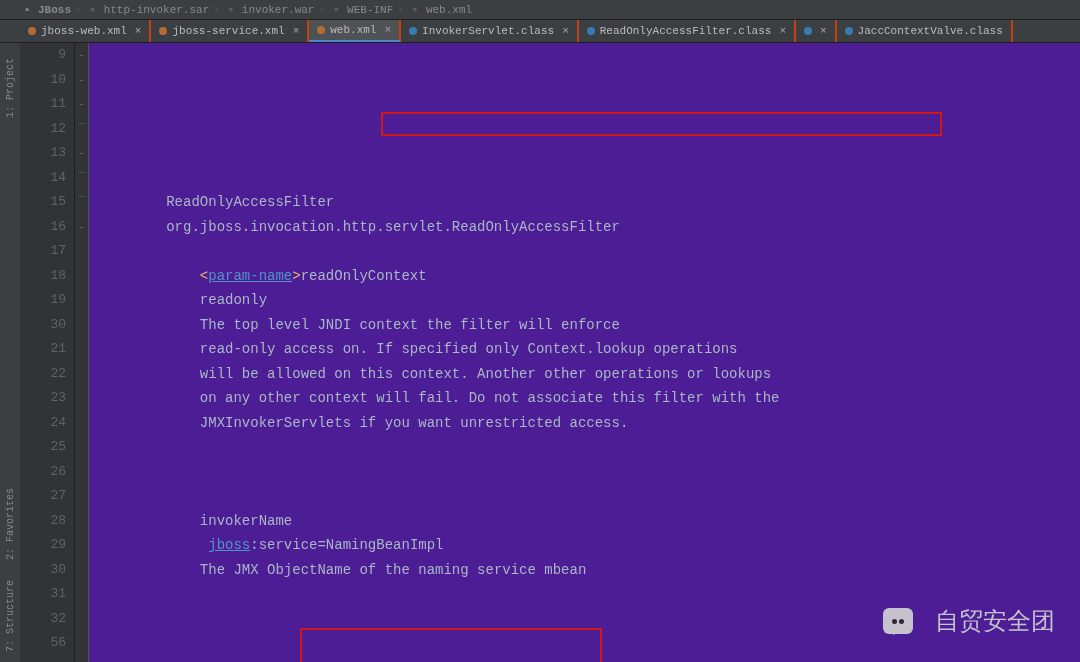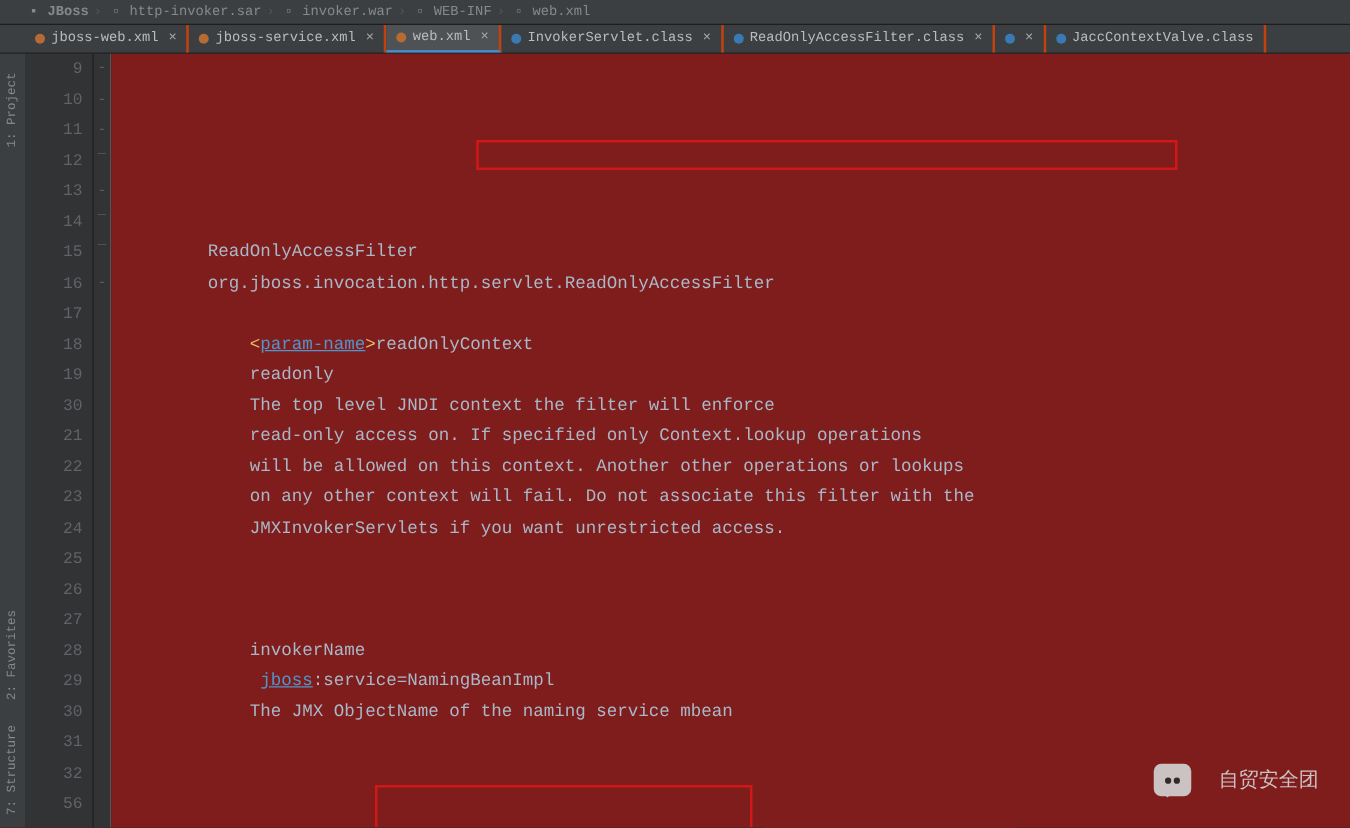--- a/index.html
+++ b/index.html
@@ -76,21 +76,21 @@
     width: 14px;
     background: #313335;
     border-right: 1px solid #555;
     line-height: 24.5px;
     font-size: 11px;
     color: #606366;
     text-align: center;
   }
   .editor {
     flex: 1;
-    background: #7f1d1d;
+    background: #4c1d95;
     padding-left: 10px;
     line-height: 24.5px;
     font-size: 14px;
     white-space: pre;
     position: relative;
     overflow: hidden;
   }
   .line { height: 24.5px; }
   .tag { color: #e8bf6a; }
   .text { color: #a9b7c6; }
@@ -101,21 +101,21 @@
     pointer-events: none;
   }
   .watermark {
     position: absolute;
     bottom: 25px;
     right: 25px;
     display: flex;
     align-items: center;
     gap: 22px;
     color: #d4d4d4;
-    font-size: 16px;
+    font-size: 24px;
     font-family: "Microsoft YaHei", sans-serif;
     opacity: 0.9;
   }
   .watermark .bubble {
     width: 30px;
     height: 26px;
     background: #d4d4d4;
     border-radius: 6px;
     position: relative;
     display: flex;

